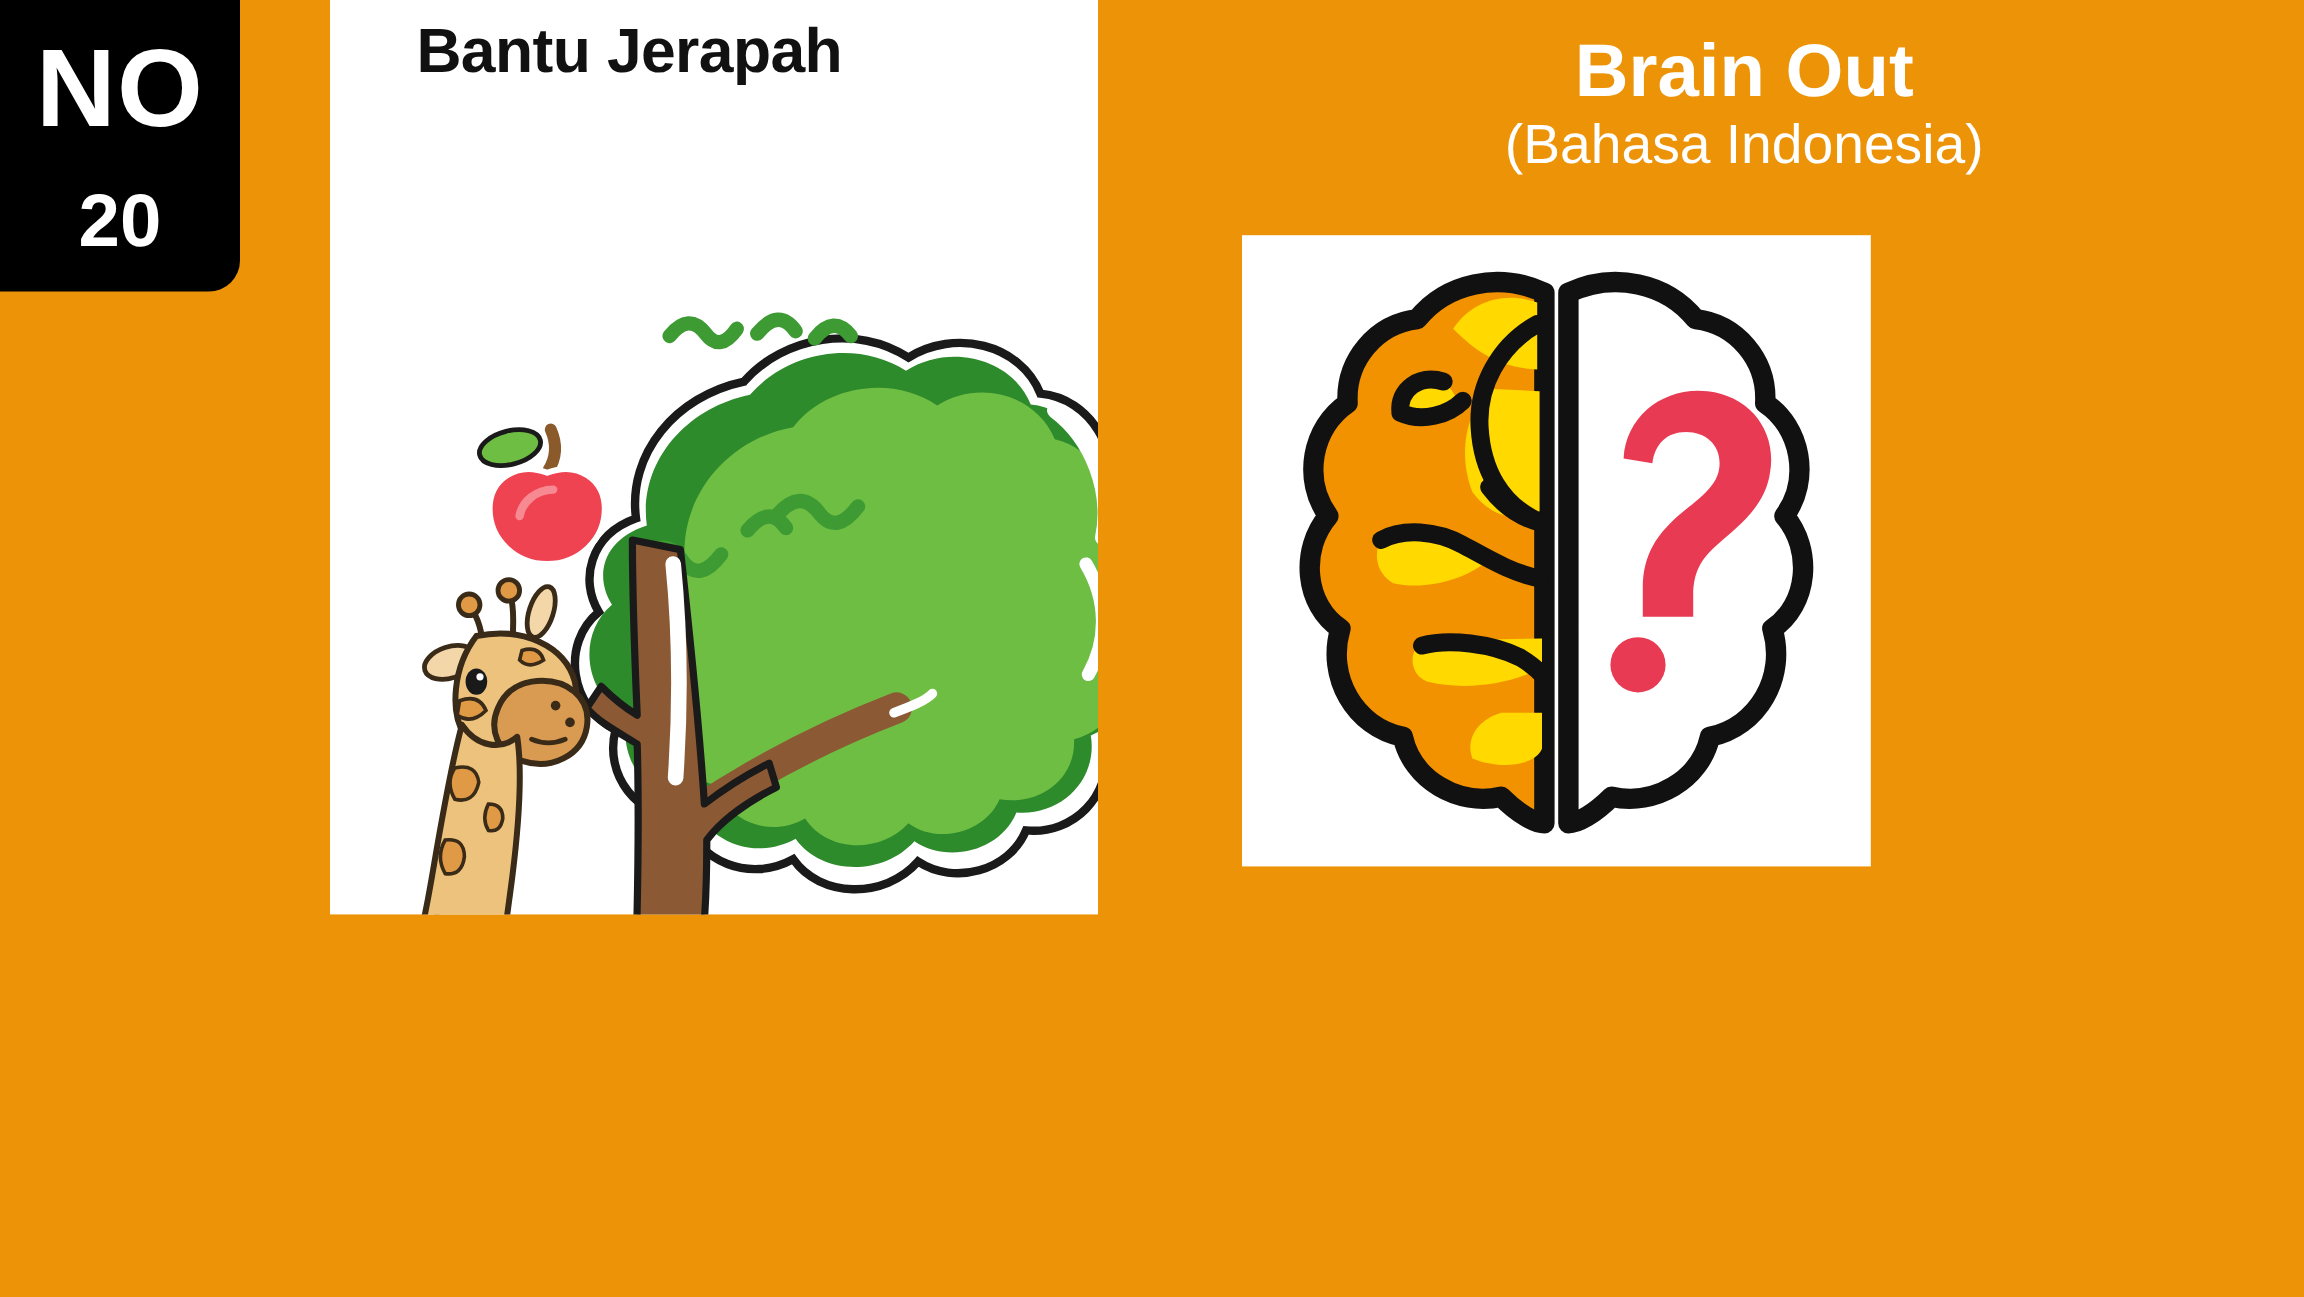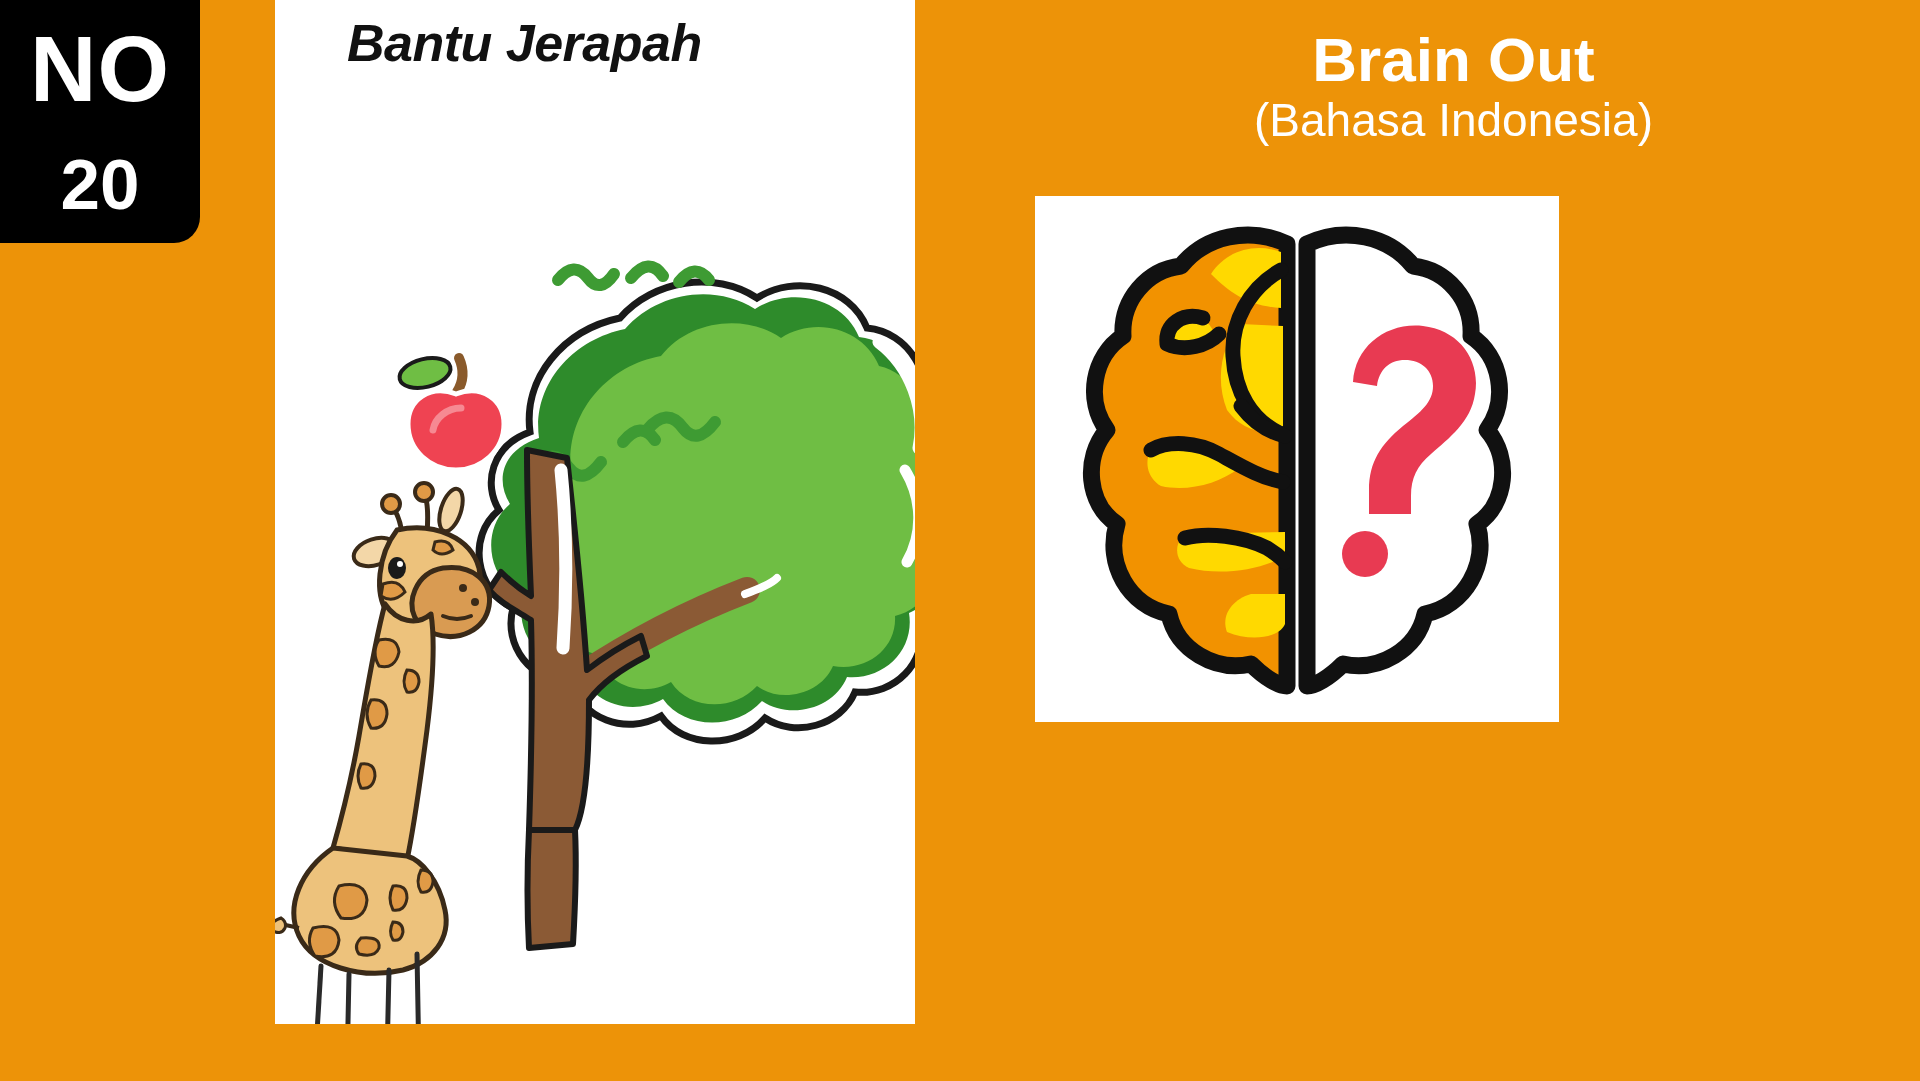--- a/index.html
+++ b/index.html
@@ -12,26 +12,26 @@
   #root{position:absolute;inset:0;}
 
   
   .badge{
     position:absolute;left:0;top:0;width:200px;height:243px;
     background:#000;border-bottom-right-radius:26px;
     display:flex;flex-direction:column;align-items:center;justify-content:center;
     color:#fff;line-height:1.0;z-index:40;
   }
   .badge .no{font-size:92px;font-weight:700;letter-spacing:1px;}
-  .badge .num{font-size:71px;font-weight:700;margin-top:34px;}
+  .badge .num{font-size:62px;font-weight:700;margin-top:34px;}
 
   
   .card{
-    position:absolute;left:275px;top:0;width:640px;height:1024px;
-    background:#fff;overflow:hidden;font-style:italic;
+    position:absolute;left:275px;top:0;width:640px;height:762px;
+    background:#fff;overflow:hidden;
   }
   .card-title{
     position:absolute;left:72px;top:12px;width:540px;
     font-size:52px;font-weight:700;color:#111;line-height:1.22;
     letter-spacing:-0.5px;
   }
   .scene{position:absolute;left:0;top:170px;width:640px;height:880px;}
 
   
   .right{

